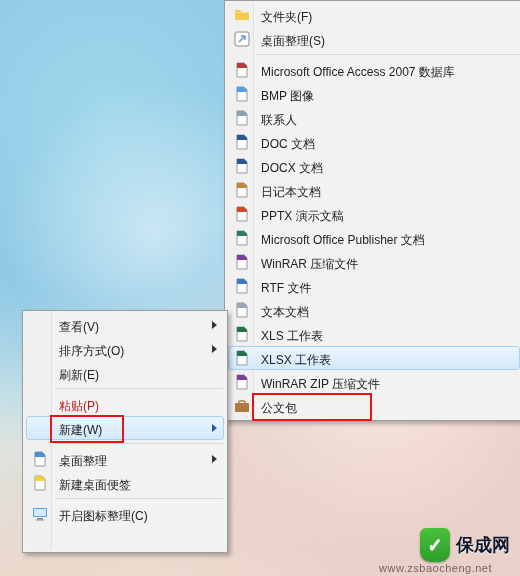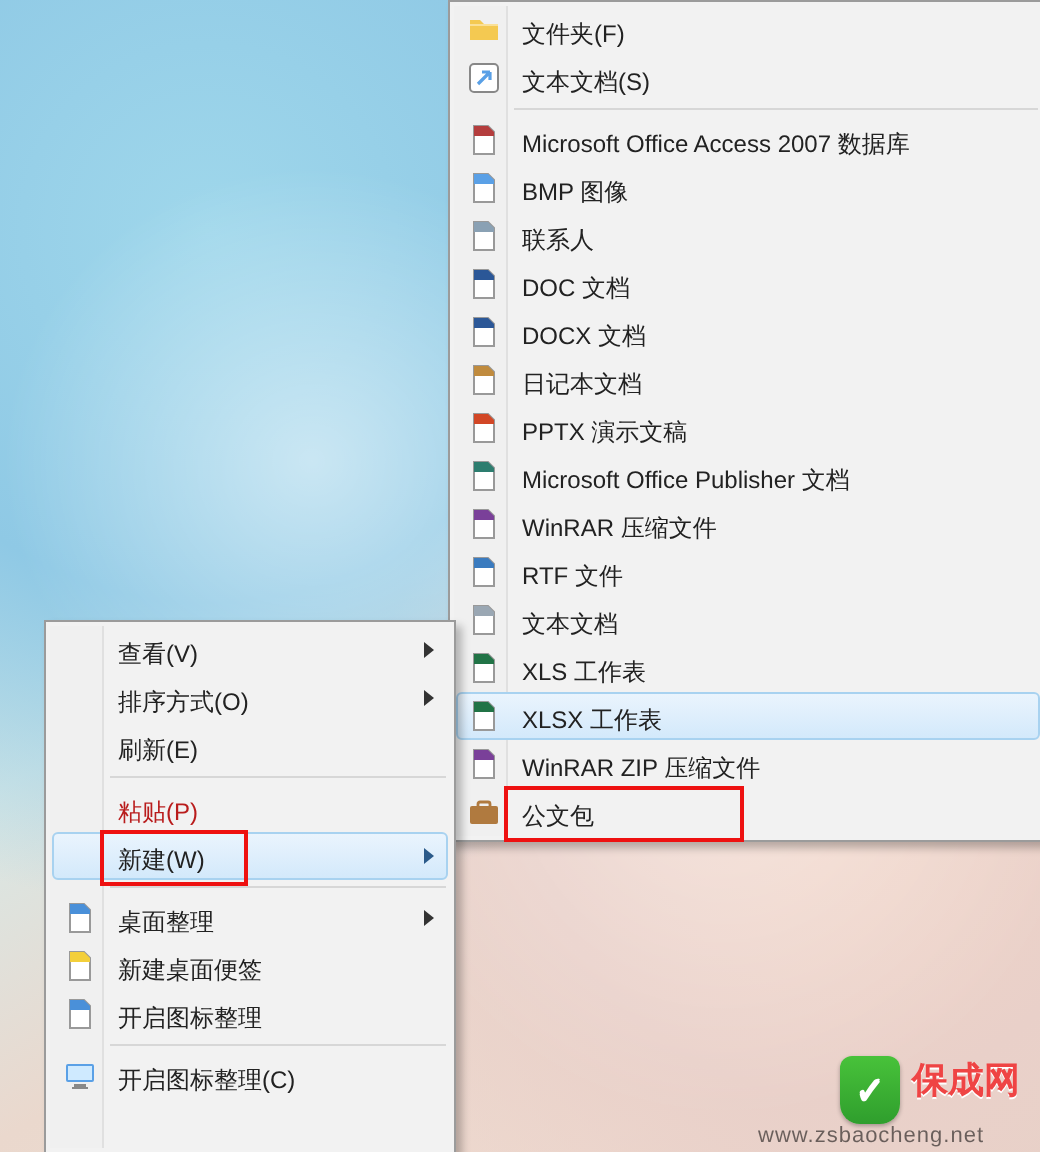--- a/index.html
+++ b/index.html
@@ -45,22 +45,22 @@
     position:absolute;right:6px;top:50%;transform:translateY(-50%);
     width:0;height:0;border-left:5px solid #333;border-top:4px solid transparent;border-bottom:4px solid transparent;
   }
   .item .arrow.hot{border-left-color:#2a5a8a;}
   .ico{position:absolute;left:5px;top:50%;transform:translateY(-50%);
        width:16px;height:16px;display:flex;align-items:center;justify-content:center;}
   .ico svg{width:16px;height:16px;}
   .annot{position:absolute;border:2px solid #e11;pointer-events:none;}
   
   .logo-box{
-    position:absolute;right:10px;bottom:14px;display:flex;align-items:flex-start;
-    gap:6px;color:#ef4444;font-weight:700;font-size:18px;
+    position:absolute;right:10px;bottom:14px;display:flex;align-items:center;
+    gap:6px;color:#0f172a;font-weight:700;font-size:18px;
     text-shadow:0 1px 0 #fff;
   }
   .logo-shield{
     width:30px;height:34px;border-radius:6px 6px 10px 10px;
     background:linear-gradient(#48c23a,#2f9e2d);position:relative;
     display:flex;align-items:center;justify-content:center;
     box-shadow:0 1px 2px rgba(0,0,0,.3);
   }
   .logo-shield::after{
     content:"✓";color:#fff;font-size:18px;font-weight:800;
@@ -89,21 +89,21 @@
       </span>
       <span>文件夹(F)</span>
     </div>
     <div class="item">
       <span class="ico">
         <svg viewBox="0 0 16 16">
           <rect x="1" y="1" width="14" height="14" rx="2" fill="#fff" stroke="#888"></rect>
           <path d="M5 11 11 5M11 5H7M11 5v4" stroke="#5aa0e6" stroke-width="1.6" fill="none"></path>
         </svg>
       </span>
-      <span>文本文档(S)</span>
+      <span>桌面整理(S)</span>
     </div>
     <div class="sep"></div>
     <div class="item">
       <span class="ico">
         <svg viewBox="0 0 16 16">
           <path fill="#fff" stroke="#999" d="M3 1h7l3 3v11H3z"></path>
           <path fill="#b43d3d" d="M3 1h7l3 3v2H3z"></path>
         </svg>
       </span>
       <span>Microsoft Office Access 2007 数据库</span>
@@ -271,29 +271,20 @@
     </div>
     <div class="item">
       <span class="ico">
         <svg viewBox="0 0 16 16">
           <path fill="#fff" stroke="#999" d="M3 1h7l3 3v11H3z"></path>
           <path fill="#f3cf3a" d="M3 1h7l3 3v2H3z"></path>
         </svg>
       </span>
       <span>新建桌面便签</span>
     </div>
-    <div class="item">
-      <span class="ico">
-        <svg viewBox="0 0 16 16">
-          <path fill="#fff" stroke="#999" d="M3 1h7l3 3v11H3z"></path>
-          <path fill="#4a90d9" d="M3 1h7l3 3v2H3z"></path>
-        </svg>
-      </span>
-      <span>开启图标整理</span>
-    </div>
     <div class="sep"></div>
     <div class="item">
       <span class="ico">
         <svg viewBox="0 0 16 16">
           <rect x="1" y="2" width="14" height="9" rx="1" fill="#5aa0e6"></rect>
           <rect x="2" y="3" width="12" height="7" fill="#cfeaff"></rect>
           <rect x="5" y="12" width="6" height="1.5" fill="#888"></rect>
           <rect x="4" y="13.5" width="8" height="1" fill="#888"></rect>
         </svg>
       </span>

